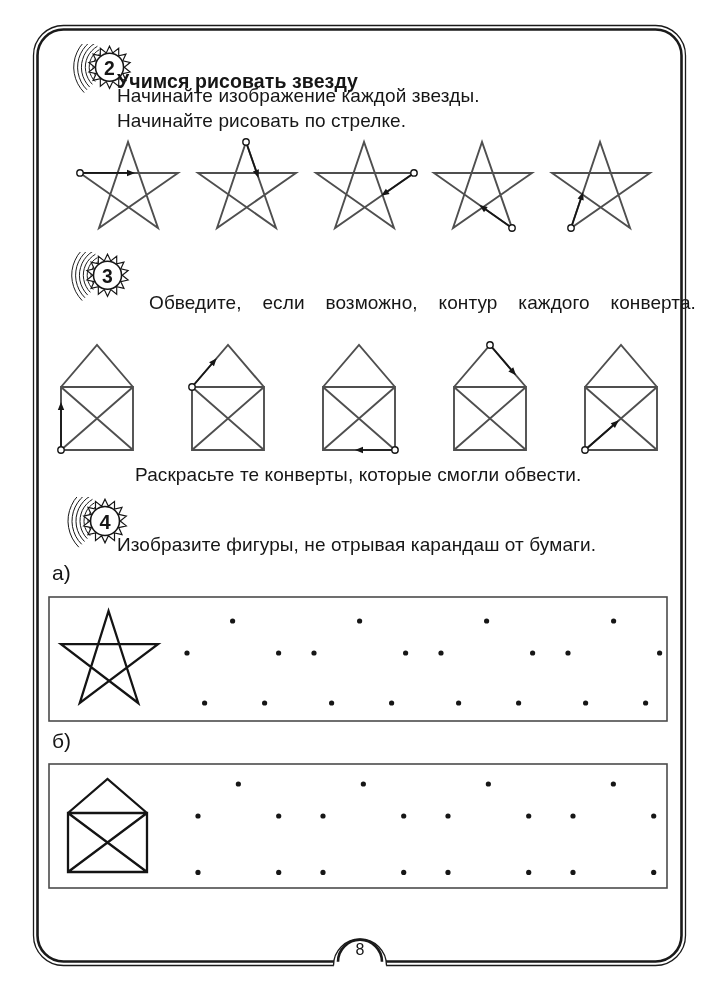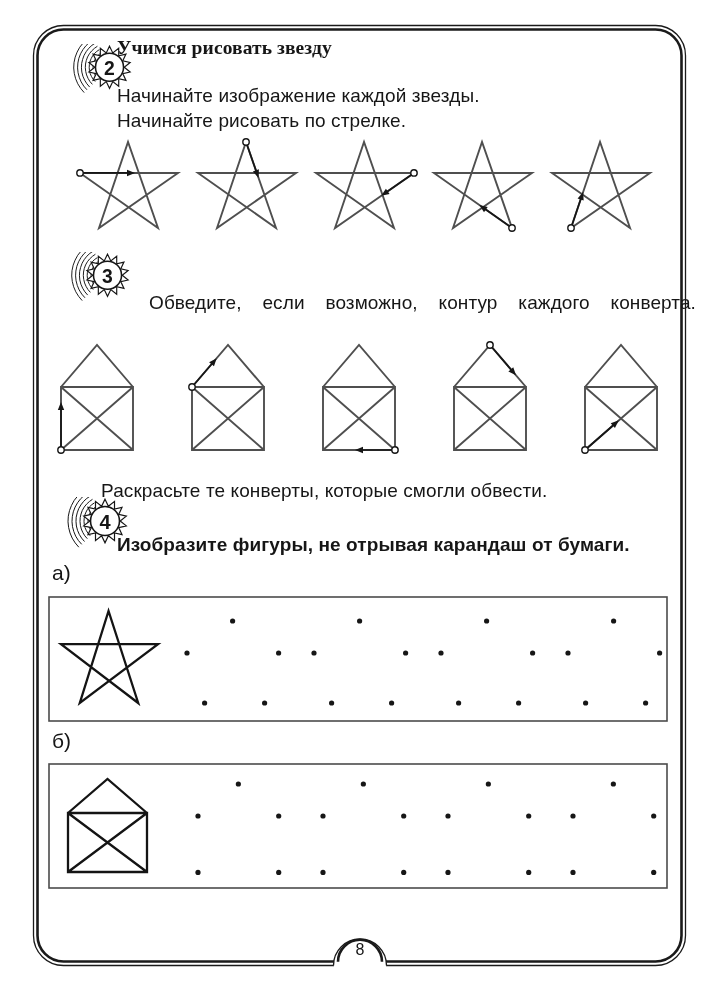--- a/index.html
+++ b/index.html
@@ -33,21 +33,21 @@
       <polyline points="47.0,36.0 45.3,34.1 43.9,31.8 42.9,29.5 42.3,27.0 42.0,24.4 42.1,21.8 42.7,19.2 43.6,16.8 44.9,14.6 46.5,12.5 48.4,10.7 50.5,9.3" fill="none" stroke="#161616" stroke-width="1"></polyline>
       <polyline points="44.2,38.8 42.1,36.4 40.4,33.7 39.1,30.8 38.3,27.6 38.0,24.5 38.2,21.3 38.8,18.1 40.0,15.1 41.5,12.3 43.5,9.8 45.9,7.6 48.5,5.8" fill="none" stroke="#161616" stroke-width="1"></polyline>
       <polyline points="41.3,41.7 38.8,38.8 36.8,35.5 35.3,32.0 34.4,28.3 34.0,24.5 34.2,20.7 35.0,17.0 36.3,13.4 38.2,10.1 40.6,7.1 43.4,4.5 46.5,2.3" fill="none" stroke="#161616" stroke-width="1"></polyline>
       <polyline points="38.5,44.5 35.6,41.1 33.3,37.4 31.5,33.3 30.4,29.0 30.0,24.6 30.2,20.2 31.2,15.9 32.7,11.7 34.9,7.9 37.6,4.4 40.8,1.4 44.5,-1.1" fill="none" stroke="#161616" stroke-width="1"></polyline>
       <polyline points="35.7,47.3 32.4,43.5 29.7,39.2 27.8,34.6 26.5,29.7 26.0,24.7 26.3,19.7 27.3,14.8 29.1,10.1 31.6,5.7 34.7,1.7 38.3,-1.7 42.5,-4.6" fill="none" stroke="#161616" stroke-width="1"></polyline>
       <polyline points="32.8,50.2 29.2,45.9 26.2,41.1 24.0,35.9 22.6,30.4 22.0,24.8 22.3,19.2 23.5,13.6 25.5,8.4 28.2,3.4 31.7,-1.0 35.8,-4.9 40.5,-8.0" fill="none" stroke="#161616" stroke-width="1"></polyline>
       <polygon points="59.0,2.2 62.4,9.2 68.5,4.4 68.5,12.1 76.0,10.4 72.7,17.4 80.3,19.1 74.2,24.0 80.3,28.9 72.7,30.6 76.0,37.6 68.5,35.9 68.5,43.6 62.4,38.8 59.0,45.8 55.6,38.8 49.5,43.6 49.5,35.9 42.0,37.6 45.3,30.6 37.7,28.9 43.8,24.0 37.7,19.1 45.3,17.4 42.0,10.4 49.5,12.1 49.5,4.4 55.6,9.2" fill="#ffffff" stroke="#161616" stroke-width="1.2" stroke-linejoin="miter"></polygon>
       <circle cx="59" cy="24" r="14.5" fill="#ffffff" stroke="#161616" stroke-width="1.6"></circle>
       <text x="59" y="24.5" text-anchor="middle" dominant-baseline="central" font-family="&quot;Liberation Sans&quot;, sans-serif" font-size="20" font-weight="bold" fill="#161616">2</text>
     </svg>
-  <h2 class="abs sec-title" style="left:117px;top:37px;font-family:Liberation Serif, serif;">Учимся рисовать звезду</h2>
+  <h2 class="abs sec-title" style="left:117px;top:70px;">Учимся рисовать звезду</h2>
   <p class="abs body-line" style="left:117px;top:85px;">Начинайте изображение каждой звезды.</p>
   <p class="abs body-line" style="left:117px;top:110px;">Начинайте рисовать по стрелке.</p>
   <svg class="abs" style="left:60px;top:137px;" width="600" height="100" viewBox="0 0 600 100">
       <path d="M20,35.959999999999994 L118,35.959999999999994 L39.012,91 L68.02,5 L98.00800000000001,91 Z" fill="none" stroke="#4f4f4f" stroke-width="1.9" stroke-linejoin="miter"></path>
       <line x1="20" y1="35.959999999999994" x2="71" y2="35.959999999999994" stroke="#161616" stroke-width="1.7"></line>
       <polygon points="75,35.959999999999994 67,39.16 67,32.75999999999999" fill="#161616"></polygon>
       <circle cx="20" cy="35.959999999999994" r="3.2" fill="#ffffff" stroke="#161616" stroke-width="1.4"></circle>
       <path d="M138,35.959999999999994 L236,35.959999999999994 L157.012,91 L186.01999999999998,5 L216.008,91 Z" fill="none" stroke="#4f4f4f" stroke-width="1.9" stroke-linejoin="miter"></path>
       <line x1="186.01999999999998" y1="5" x2="197.21465955248757" y2="37.104199063423124" stroke="#161616" stroke-width="1.7"></line>
       <polygon points="198.53167832336848,40.88116365911996 192.87606910504923,34.380849484431 198.91921245816417,32.27361945102157" fill="#161616"></polygon>
@@ -93,34 +93,34 @@
       <circle cx="340" cy="110" r="3.2" fill="#ffffff" stroke="#161616" stroke-width="1.4"></circle>
       <path d="M399,47 L471,47 L471,110 L399,110 Z M399,47 L471,110 M471,47 L399,110 M399,47 L435,5 L471,47" fill="none" stroke="#4f4f4f" stroke-width="1.9" stroke-linejoin="miter"></path>
       <line x1="435" y1="5" x2="458.4284894444148" y2="32.33323768515068" stroke="#161616" stroke-width="1.7"></line>
       <polygon points="461.0316549382387,35.37026409461186 453.395702823022,31.37874367074859 458.25494507815995,27.21367888063039" fill="#161616"></polygon>
       <circle cx="435" cy="5" r="3.2" fill="#ffffff" stroke="#161616" stroke-width="1.4"></circle>
       <path d="M530,47 L602,47 L602,110 L530,110 Z M530,47 L602,110 M602,47 L530,110 M530,47 L566,5 L602,47" fill="none" stroke="#4f4f4f" stroke-width="1.9" stroke-linejoin="miter"></path>
       <line x1="530" y1="110" x2="560.855644482982" y2="83.00131107739077" stroke="#161616" stroke-width="1.7"></line>
       <polygon points="563.8659512618095,80.36729264591669 559.9525524493338,88.04357493192686 555.7381229589753,83.22708408580283" fill="#161616"></polygon>
       <circle cx="530" cy="110" r="3.2" fill="#ffffff" stroke="#161616" stroke-width="1.4"></circle>
     </svg>
-  <p class="abs body-line" style="left:101px;top:464px;margin-top:16px;">Раскрасьте те конверты, которые смогли обвести.</p>
+  <p class="abs body-line" style="left:135px;top:464px;">Раскрасьте те конверты, которые смогли обвести.</p>
 
   <svg class="abs" style="left:46px;top:497px;" width="88" height="62" viewBox="0 0 88 62">
       <polyline points="47.0,36.0 45.3,34.1 43.9,31.8 42.9,29.5 42.3,27.0 42.0,24.4 42.1,21.8 42.7,19.2 43.6,16.8 44.9,14.6 46.5,12.5 48.4,10.7 50.5,9.3" fill="none" stroke="#161616" stroke-width="1"></polyline>
       <polyline points="44.2,38.8 42.1,36.4 40.4,33.7 39.1,30.8 38.3,27.6 38.0,24.5 38.2,21.3 38.8,18.1 40.0,15.1 41.5,12.3 43.5,9.8 45.9,7.6 48.5,5.8" fill="none" stroke="#161616" stroke-width="1"></polyline>
       <polyline points="41.3,41.7 38.8,38.8 36.8,35.5 35.3,32.0 34.4,28.3 34.0,24.5 34.2,20.7 35.0,17.0 36.3,13.4 38.2,10.1 40.6,7.1 43.4,4.5 46.5,2.3" fill="none" stroke="#161616" stroke-width="1"></polyline>
       <polyline points="38.5,44.5 35.6,41.1 33.3,37.4 31.5,33.3 30.4,29.0 30.0,24.6 30.2,20.2 31.2,15.9 32.7,11.7 34.9,7.9 37.6,4.4 40.8,1.4 44.5,-1.1" fill="none" stroke="#161616" stroke-width="1"></polyline>
       <polyline points="35.7,47.3 32.4,43.5 29.7,39.2 27.8,34.6 26.5,29.7 26.0,24.7 26.3,19.7 27.3,14.8 29.1,10.1 31.6,5.7 34.7,1.7 38.3,-1.7 42.5,-4.6" fill="none" stroke="#161616" stroke-width="1"></polyline>
       <polyline points="32.8,50.2 29.2,45.9 26.2,41.1 24.0,35.9 22.6,30.4 22.0,24.8 22.3,19.2 23.5,13.6 25.5,8.4 28.2,3.4 31.7,-1.0 35.8,-4.9 40.5,-8.0" fill="none" stroke="#161616" stroke-width="1"></polyline>
       <polygon points="59.0,2.2 62.4,9.2 68.5,4.4 68.5,12.1 76.0,10.4 72.7,17.4 80.3,19.1 74.2,24.0 80.3,28.9 72.7,30.6 76.0,37.6 68.5,35.9 68.5,43.6 62.4,38.8 59.0,45.8 55.6,38.8 49.5,43.6 49.5,35.9 42.0,37.6 45.3,30.6 37.7,28.9 43.8,24.0 37.7,19.1 45.3,17.4 42.0,10.4 49.5,12.1 49.5,4.4 55.6,9.2" fill="#ffffff" stroke="#161616" stroke-width="1.2" stroke-linejoin="miter"></polygon>
       <circle cx="59" cy="24" r="14.5" fill="#ffffff" stroke="#161616" stroke-width="1.6"></circle>
       <text x="59" y="24.5" text-anchor="middle" dominant-baseline="central" font-family="&quot;Liberation Sans&quot;, sans-serif" font-size="20" font-weight="bold" fill="#161616">4</text>
     </svg>
-  <p class="abs body-line" style="left:117px;top:534px;font-weight:bold;">Изобразите фигуры, не отрывая карандаш от бумаги.</p>
+  <p class="abs body-line" style="left:117px;top:534px;">Изобразите фигуры, не отрывая карандаш от бумаги.</p>
 
   <p class="abs ex-label" style="left:52px;top:561px;">а)</p>
   <svg class="abs" style="left:48px;top:596px;" width="620" height="126" viewBox="0 0 620 126">
       <rect x="1" y="1" width="618" height="124" fill="#ffffff" stroke="#4b4b4b" stroke-width="1.6"></rect>
       <path d="M13,48.12 L110,48.12 L31.818,107 L60.53,15 L90.212,107 Z" fill="none" stroke="#141414" stroke-width="2.3" stroke-linejoin="miter"></path>
       <circle cx="184.6" cy="25" r="2.6" fill="#161616"></circle>
       <circle cx="139" cy="57" r="2.6" fill="#161616"></circle>
       <circle cx="230.6" cy="57" r="2.6" fill="#161616"></circle>
       <circle cx="156.6" cy="107" r="2.6" fill="#161616"></circle>
       <circle cx="216.6" cy="107" r="2.6" fill="#161616"></circle>

